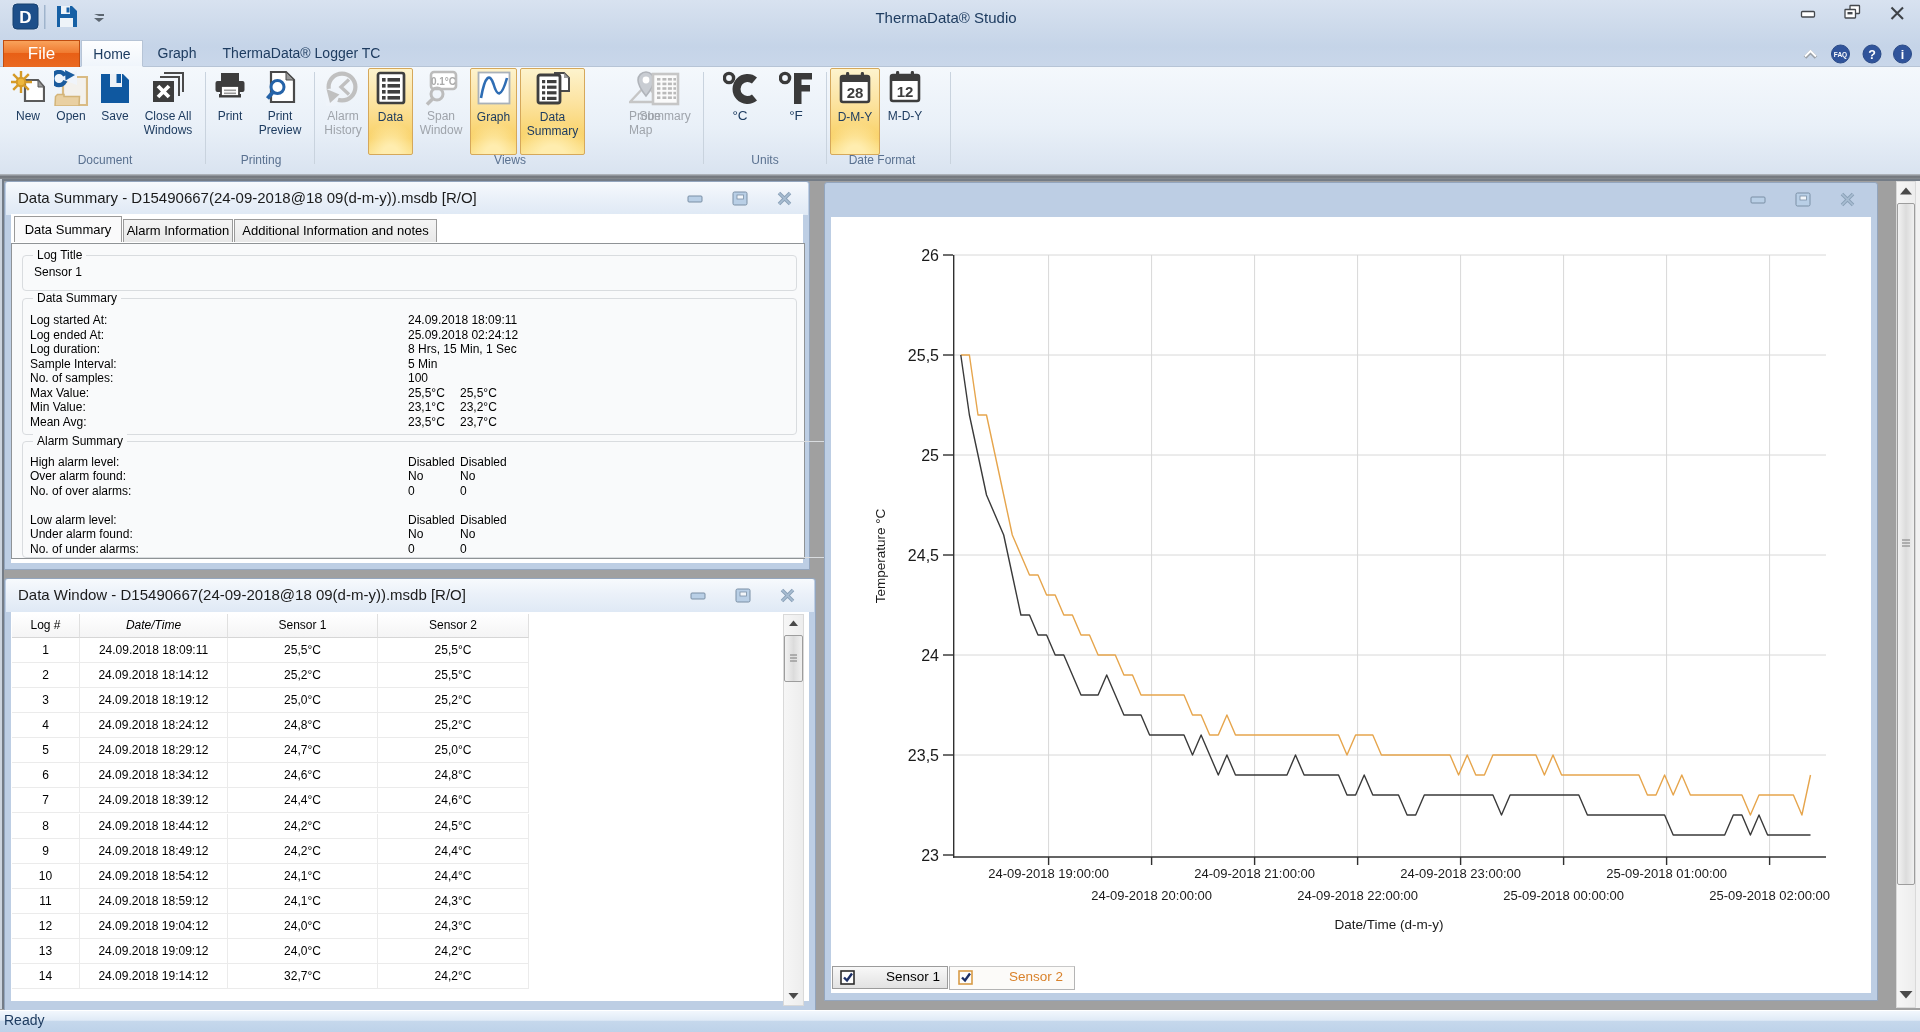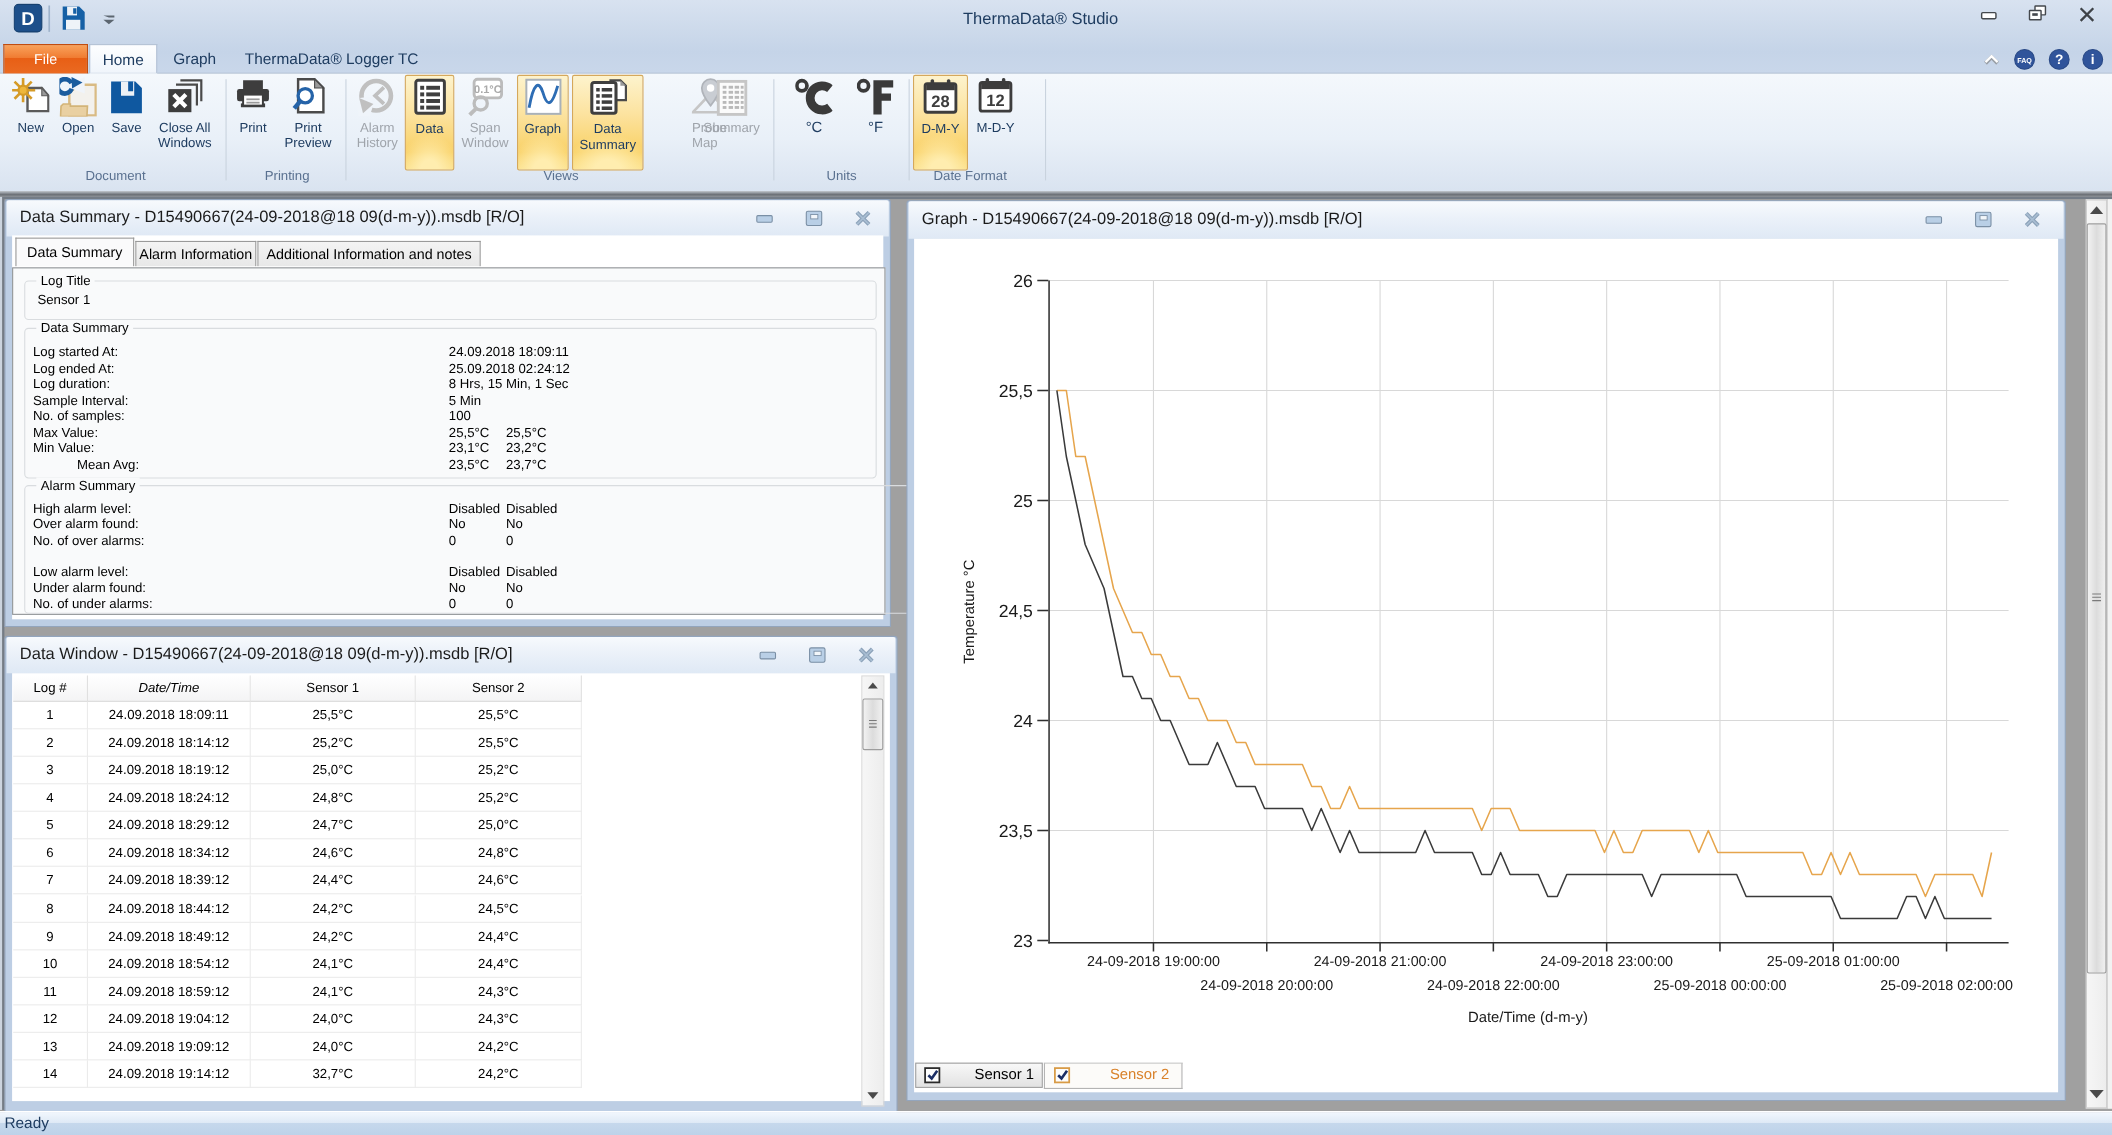--- a/index.html
+++ b/index.html
@@ -9,21 +9,21 @@
 
 
 #titlebar { left:0; top:0; width:1920px; height:67px;
   background:linear-gradient(#d8e2f0, #cddaeb 40%, #c5d4e8 70%, #c9d7ea); }
 #apptitle { left:0; top:9px; width:1892px; text-align:center; font-size:15px; color:#1e3c60; }
 
 
 #tabrow { left:0; top:40px; width:1920px; height:27px; background:transparent; }
 #tabline { left:0; top:66px; width:1920px; height:1px; background:#b6c4d6; }
 .rtab { position:absolute; top:40px; height:27px; line-height:26px; font-size:14px; color:#1e3c60; text-align:center; }
-#filetab { left:3px; width:77px; height:27px; color:#fff; font-size:13px;
+#filetab { left:3px; width:77px; height:27px; color:#fff; font-size:17px;
   background:linear-gradient(#f9a25b, #f07b31 45%, #e85f15 46%, #ea6a22);
   border:1px solid #c14d10; border-bottom:none; }
 #hometab { left:81px; width:62px; background:linear-gradient(#fdfeff,#f0f5fb); border:1px solid #b6c4d6; border-bottom:1px solid #f4f8fc; z-index:3;}
 
 
 #ribbon { left:0; top:67px; width:1920px; height:107px;
   background:linear-gradient(#f4f8fc, #e9f0f8 55%, #d9e3f0); }
 #ribbonedge { left:0; top:174px; width:1920px; height:5px; background:linear-gradient(#b9bfc6,#6e7278 55%,#8a8f94); }
 .rgroup-sep { position:absolute; top:72px; width:1px; height:92px; background:#c9d3de; }
 .rglabel { position:absolute; top:153px; height:16px; font-size:12px; color:#5a7190; text-align:center; width:120px; }
@@ -363,21 +363,21 @@
 <div class="frow" style="left:19px;top:142.5px;">Sample Interval:</div>
 <div class="frow" style="left:397px;top:142.5px;">5 Min</div>
 <div class="frow" style="left:19px;top:157.0px;">No. of samples:</div>
 <div class="frow" style="left:397px;top:157.0px;">100</div>
 <div class="frow" style="left:19px;top:171.5px;">Max Value:</div>
 <div class="frow" style="left:397px;top:171.5px;">25,5°C</div>
 <div class="frow" style="left:449px;top:171.5px;">25,5°C</div>
 <div class="frow" style="left:19px;top:186.0px;">Min Value:</div>
 <div class="frow" style="left:397px;top:186.0px;">23,1°C</div>
 <div class="frow" style="left:449px;top:186.0px;">23,2°C</div>
-<div class="frow" style="left:19px;top:200.5px;margin-left:40px;">Mean Avg:</div>
+<div class="frow" style="left:19px;top:200.5px;">Mean Avg:</div>
 <div class="frow" style="left:397px;top:200.5px;">23,5°C</div>
 <div class="frow" style="left:449px;top:200.5px;">23,7°C</div>
 <div class="gbox" style="left:11px;top:227px;width:927px;height:117px;">
           <span class="glab">Alarm Summary</span>
         </div>
 <div class="frow" style="left:19px;top:240.5px;">High alarm level:</div>
 <div class="frow" style="left:397px;top:240.5px;">Disabled</div>
 <div class="frow" style="left:449px;top:240.5px;">Disabled</div>
 <div class="frow" style="left:19px;top:255px;">Over alarm found:</div>
 <div class="frow" style="left:397px;top:255px;">No</div>
@@ -477,21 +477,20 @@
         </svg>
 <div class="sbthumb" style="left:773px;top:23px;width:19px;height:47px;"></div>
 <svg class="abs" style="left:773px;top:23px" width="19" height="47" viewBox="0 0 19 47">
           <g stroke="#7a7a7a" stroke-width="1">
             <path d="M6 20 h7 M6 23 h7 M6 26 h7"></path>
           </g>
         </svg>
 </div>
     </div>
 <div class="cwin" style="left:824px;top:182px;width:1054px;height:819px;">
-<div class="ctitle" style="height:34px;line-height:34px;">Graph - D15490667(24-09-2018@18 09(d-m-y)).msdb [R/O]</div>
 <svg class="abs" style="left:925px;top:9px" width="110" height="16" viewBox="0 0 110 16">
 <rect x="1" y="5" width="14" height="6" rx="1" fill="#b9cfe6" stroke="#7a8fa5"></rect>
 <rect x="46" y="1" width="14" height="13" rx="1.5" fill="#b9cfe6" stroke="#7a8fa5"></rect>
 <rect x="50" y="4" width="6.5" height="4" fill="#f2f6fa" stroke="#7a8fa5" stroke-width="0.8"></rect>
 <g stroke="#8ba1b8" stroke-width="3.6" fill="none">
           <path d="M92 2 L103 13 M103 2 L92 13"></path>
         </g>
 <g stroke="#a8bdd2" stroke-width="1.6" fill="none">
           <path d="M92 2 L103 13 M103 2 L92 13"></path>
         </g>

